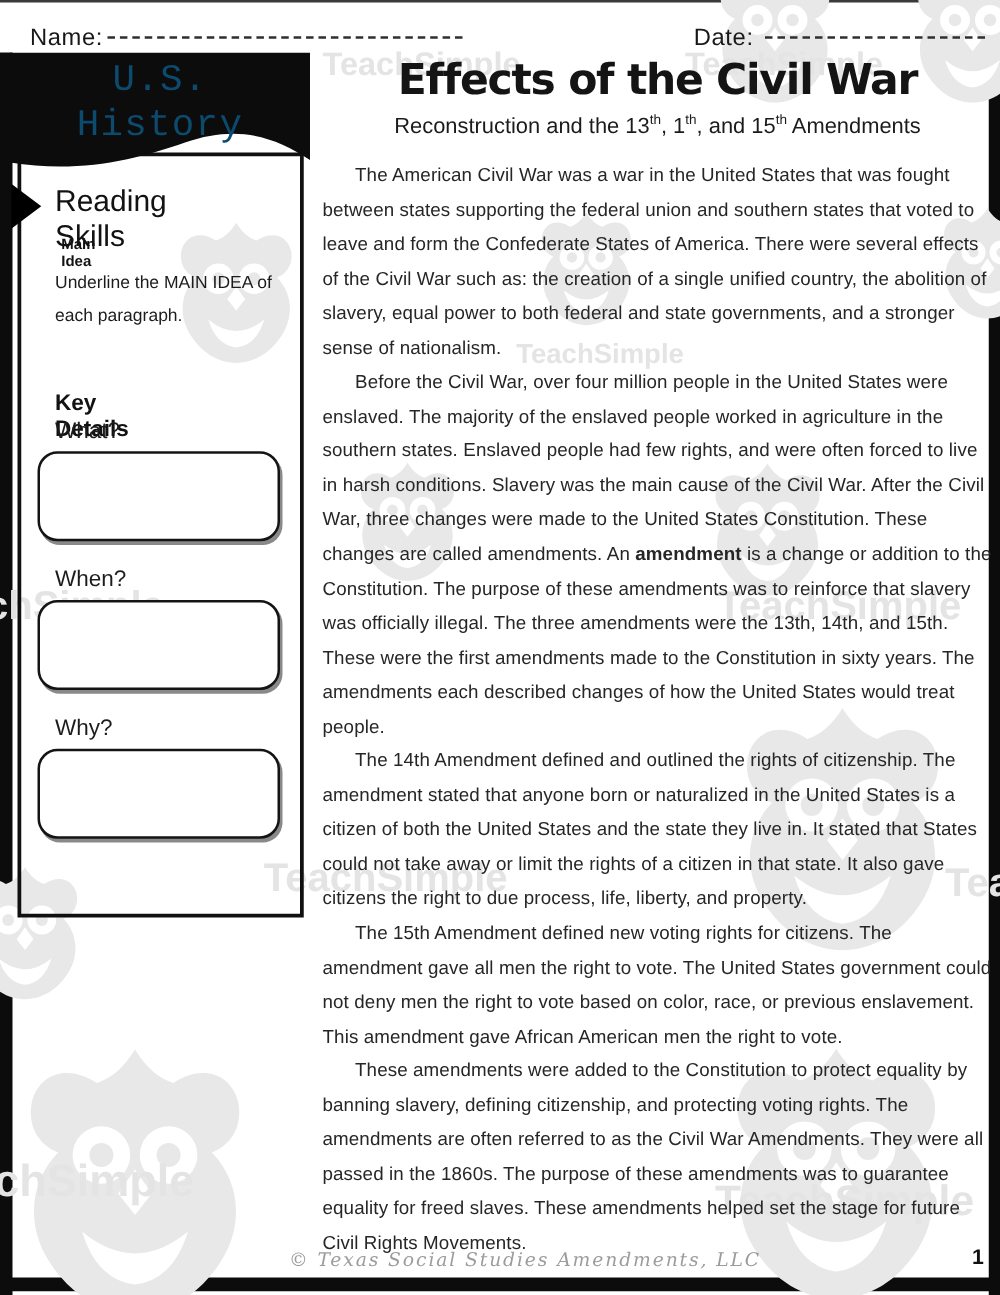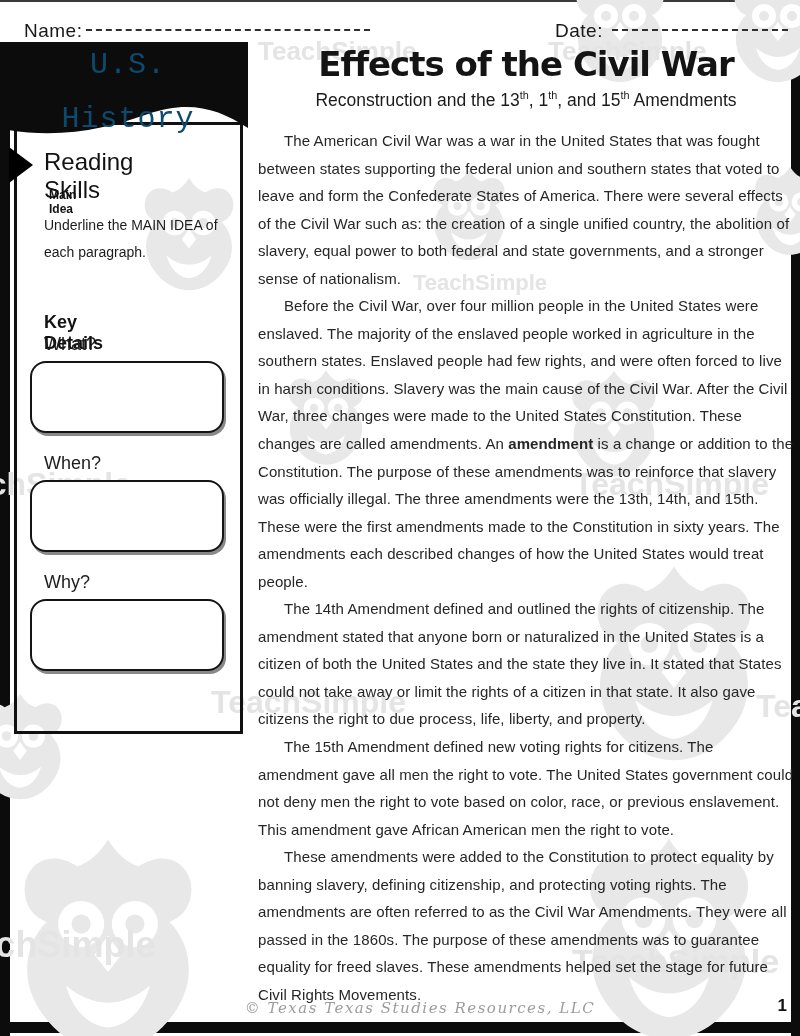--- a/index.html
+++ b/index.html
@@ -24,21 +24,21 @@
   .date-label{left:555px;}
   .write-line{position:absolute;top:8px;height:21px;border-bottom:2.5px dashed #2f2f2f;z-index:3;}
   .name-line{left:86px;width:284px;}
   .date-line{left:612px;width:176px;}
 
   
   .banner{position:absolute;left:8px;top:42px;width:240px;height:100px;z-index:5;}
   .banner svg{position:absolute;inset:0;}
   .banner-text{position:absolute;width:240px;text-align:center;color:#0c4a6e;font-family:Liberation Mono, monospace;letter-spacing:1px;}
   .banner-line1{top:6px;font-size:30px;}
-  .banner-line2{top:60px;font-size:30px;}
+  .banner-line2{top:42px;font-size:30px;}
   .side-arrow{position:absolute;left:9px;top:147px;width:0;height:0;z-index:6;
     border-top:18px solid transparent;border-bottom:18px solid transparent;border-left:24px solid #000;}
   .sidebar-box{position:absolute;left:14px;top:122px;width:229px;height:612px;border:3.5px solid #101010;box-sizing:border-box;z-index:2;}
   .sidebar-content{position:absolute;left:0;top:0;z-index:3;}
   .reading-skills{position:absolute;left:44px;top:148px;font-size:24px;color:#121212;}
   .main-idea{position:absolute;left:49px;top:188px;font-size:12px;font-weight:700;color:#121212;}
   .main-idea-instr{position:absolute;left:44px;top:212px;width:178px;font-size:14px;line-height:27px;color:#1c1c1c;}
   .key-details{position:absolute;left:44px;top:312px;font-size:18px;font-weight:700;color:#121212;}
   .prompts{position:absolute;left:30px;top:334px;width:198px;}
   .prompt-label{display:block;margin-left:14px;font-size:18px;color:#1c1c1c;margin-bottom:6px;}
@@ -163,16 +163,16 @@
     <div class="article-subtitle"><span>Reconstruction and the 13</span><sup>th</sup><span>, 1</span><sup>th</sup><span>, and 15</span><sup>th</sup><span> Amendments</span></div>
     <div class="paragraphs">
         <p><span>The American Civil War was a war in the United States that was fought between states supporting the federal union and southern states that voted to leave and form the Confederate States of America. There were several effects of the Civil War such as: the creation of a single unified country, the abolition of slavery, equal power to both federal and state governments, and a stronger sense of nationalism.</span></p>
         <p><span>Before the Civil War, over four million people in the United States were enslaved. The majority of the enslaved people worked in agriculture in the southern states. Enslaved people had few rights, and were often forced to live in harsh conditions. Slavery was the main cause of the Civil War. After the Civil War, three changes were made to the United States Constitution. These changes are called amendments. An </span><b>amendment</b><span> is a change or addition to the Constitution. The purpose of these amendments was to reinforce that slavery was officially illegal. The three amendments were the 13th, 14th, and 15th. These were the first amendments made to the Constitution in sixty years. The amendments each described changes of how the United States would treat people.</span></p>
         <p><span>The 14th Amendment defined and outlined the rights of citizenship. The amendment stated that anyone born or naturalized in the United States is a citizen of both the United States and the state they live in. It stated that States could not take away or limit the rights of a citizen in that state. It also gave citizens the right to due process, life, liberty, and property.</span></p>
         <p><span>The 15th Amendment defined new voting rights for citizens. The amendment gave all men the right to vote. The United States government could not deny men the right to vote based on color, race, or previous enslavement. This amendment gave African American men the right to vote.</span></p>
         <p><span>These amendments were added to the Constitution to protect equality by banning slavery, defining citizenship, and protecting voting rights. The amendments are often referred to as the Civil War Amendments. They were all passed in the 1860s. The purpose of these amendments was to guarantee equality for freed slaves. These amendments helped set the stage for future Civil Rights Movements.</span></p>
       </div>
   </div>
 
-  <div class="footer-credit">© Texas Texas Studies Resources, LLC</div>
+  <div class="footer-credit">© Texas Social Studies Amendments, LLC</div>
   <div class="page-number">1</div>
 
 </div>
 
 </body></html>

